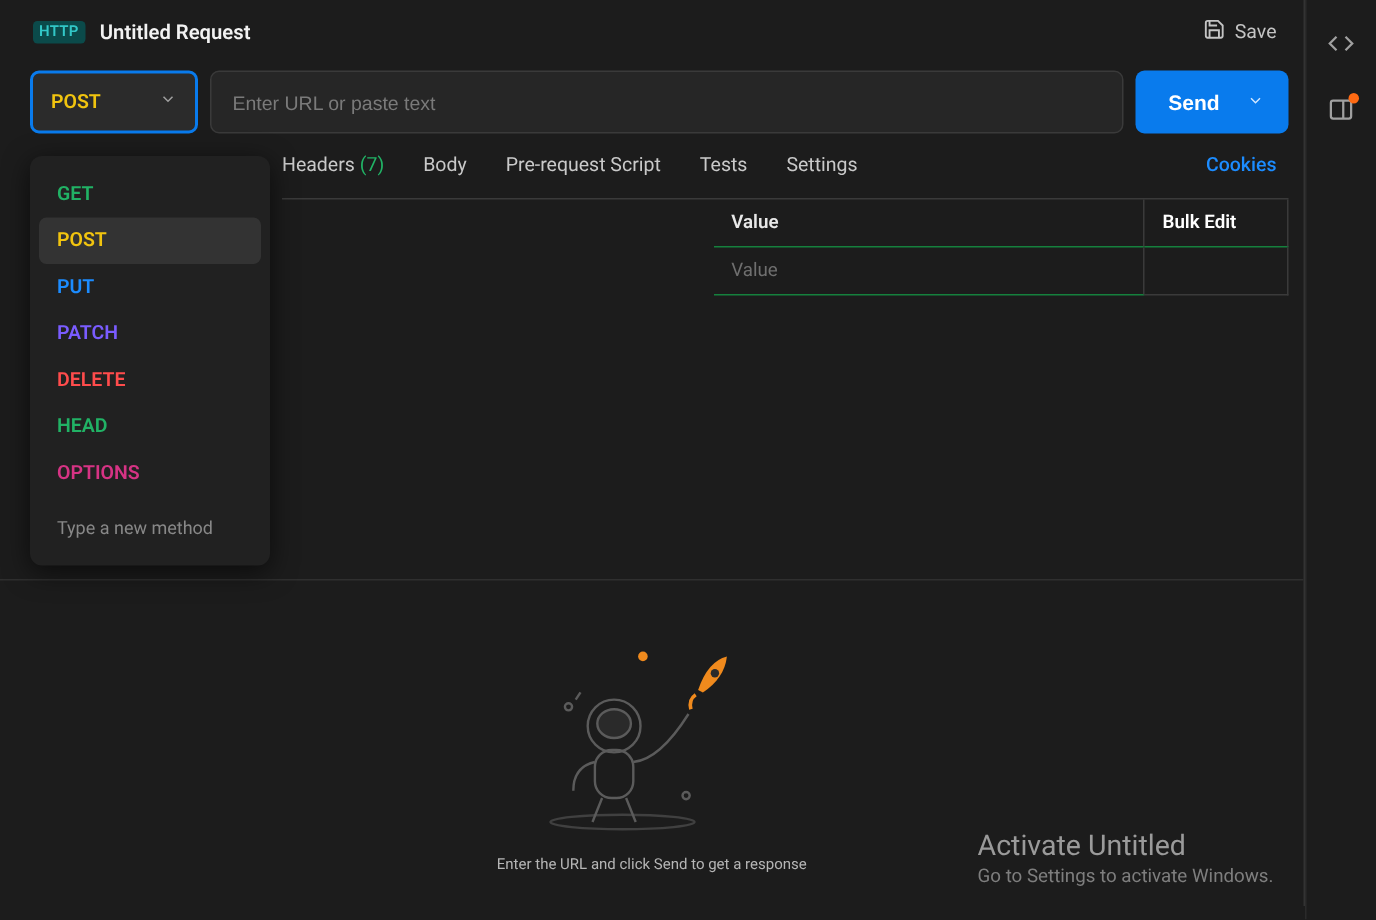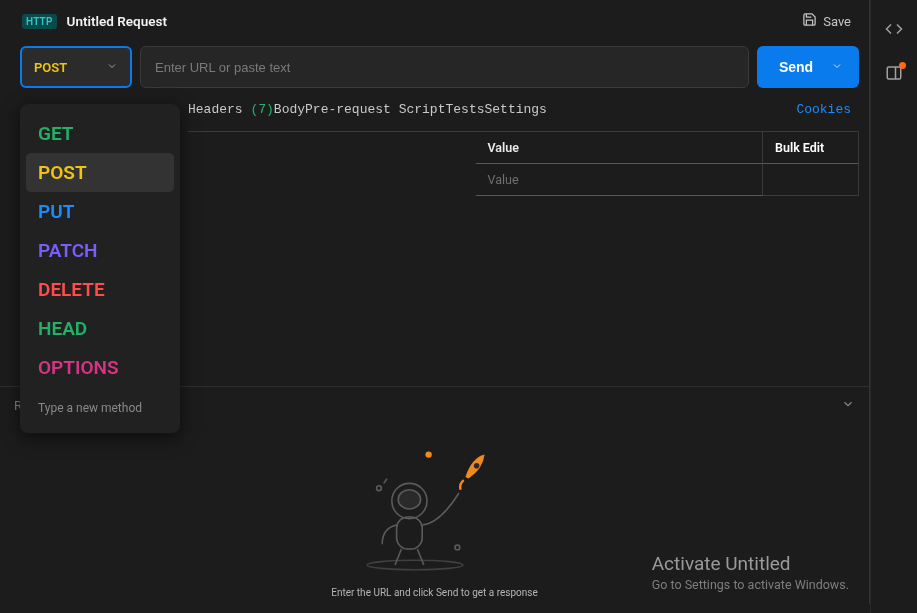--- a/index.html
+++ b/index.html
@@ -107,23 +107,23 @@
     cursor:pointer;
     height:42px;
     padding: 0 12px 0 18px;
   }
   .send-btn svg { width:12px; height:12px;}
 
   .tabs-row {
     display:flex;
     align-items:flex-end;
     padding: 14px 18px 10px 188px;
+    gap: 26px;
     font-size:13px;
     color:#c9c9c9;
-    font-family:Liberation Mono, monospace;
   }
   .tabs-row .tab { cursor:pointer; }
   .tabs-row .count { color:#21b265; }
   .cookies-link { margin-left:auto; color:#1c8cff; cursor:pointer; font-weight:500;}
 
   .params-table {
     position:relative;
     margin: 4px 10px 0 188px;
   }
   .grid {
@@ -149,21 +149,21 @@
     top:104px;
     width:160px;
     background:#212121;
     border-radius:8px;
     box-shadow: 0 4px 18px rgba(0,0,0,.6);
     padding:10px 6px 14px 6px;
     z-index:50;
   }
   .method-dropdown .item {
     padding:8px 12px;
-    font-size:19px;
+    font-size:13px;
     font-weight:600;
     border-radius:5px;
     cursor:pointer;
   }
   .method-dropdown .item.selected { background:#333; }
   .method-dropdown .hint { color:#888; font-size:12px; padding:14px 12px 4px 12px; }
 
   .clr-get   { color:#21b265; }
   .clr-post  { color:#f1c40f; }
   .clr-put   { color:#1c8cff; }
@@ -265,28 +265,20 @@
       <div class="item clr-post selected">POST</div>
       <div class="item clr-put">PUT</div>
       <div class="item clr-patch">PATCH</div>
       <div class="item clr-delete">DELETE</div>
       <div class="item clr-head">HEAD</div>
       <div class="item clr-options">OPTIONS</div>
       <div class="hint">Type a new method</div>
     </div>
 
   <div class="response-section">
-    <div class="response-header">
-      <span>Response</span>
-      <span class="chev">
-        <svg width="14" height="14" viewBox="0 0 24 24" fill="none" stroke="currentColor" stroke-width="2">
-            <polyline points="6 9 12 15 18 9"></polyline>
-          </svg>
-      </span>
-    </div>
     <div class="illustration">
       <span>
         <svg viewBox="0 0 200 160">
           <g stroke="#5b5b5b" stroke-width="2" fill="none">
             <ellipse cx="75" cy="150" rx="60" ry="6" stroke="#404040"></ellipse>
             <circle cx="68" cy="70" r="22"></circle>
             <ellipse cx="68" cy="68" rx="14" ry="12" fill="#2a2a2a" stroke="#5b5b5b"></ellipse>
             <rect x="52" y="90" width="32" height="40" rx="14"></rect>
             <path d="M52 100 q-18 4 -18 24"></path>
             <path d="M84 100 q22 -2 46 -40"></path>

